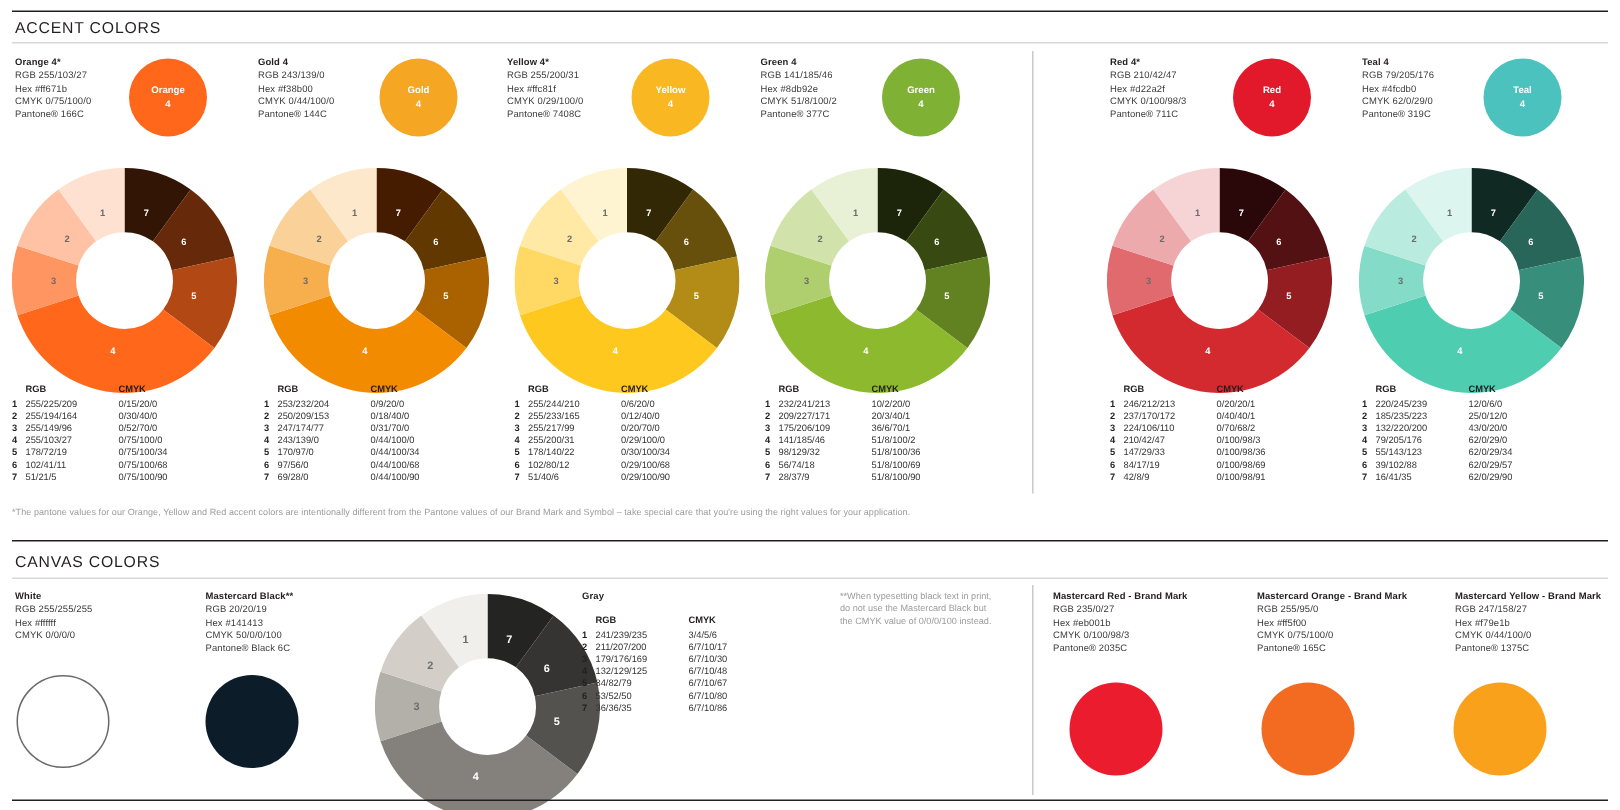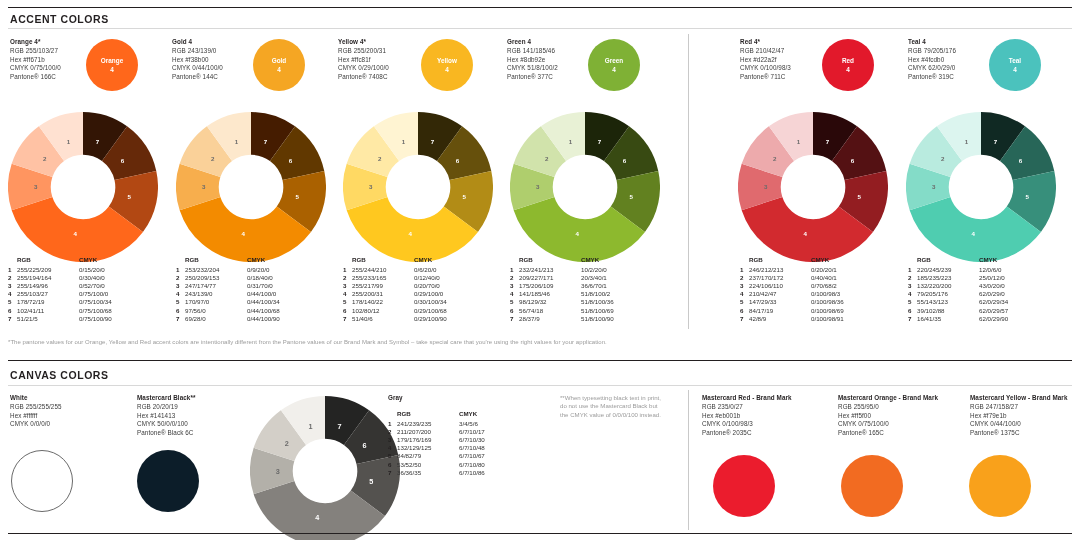--- a/index.html
+++ b/index.html
@@ -7,21 +7,21 @@
     width:1080px;height:540px;background:#ffffff;
     font-family:"Liberation Sans","DejaVu Sans",sans-serif;
     color:#231f20;overflow:hidden;position:relative;
   }
   .page{position:relative;width:1080px;height:540px;}
 
   
   .hrule{position:absolute;background:#231f20;height:1px;left:8px;right:8px;}
   .vrule{position:absolute;background:#c9c9c9;width:1px;}
   .sec-title{
-    position:absolute;font-size:10.5px;font-weight:bold;letter-spacing:.55px;
+    position:absolute;font-size:10.5px;font-weight:normal;letter-spacing:.55px;
     color:#231f20;
   }
 
   
   .info{position:absolute;font-size:6.3px;line-height:8.4px;color:#3a3a3a;letter-spacing:.08px;}
   .info .nm{font-weight:bold;color:#231f20;display:block;margin-bottom:1px;}
   .info span{display:block;white-space:nowrap;}
 
   
   .circ{position:absolute;border-radius:50%;}

